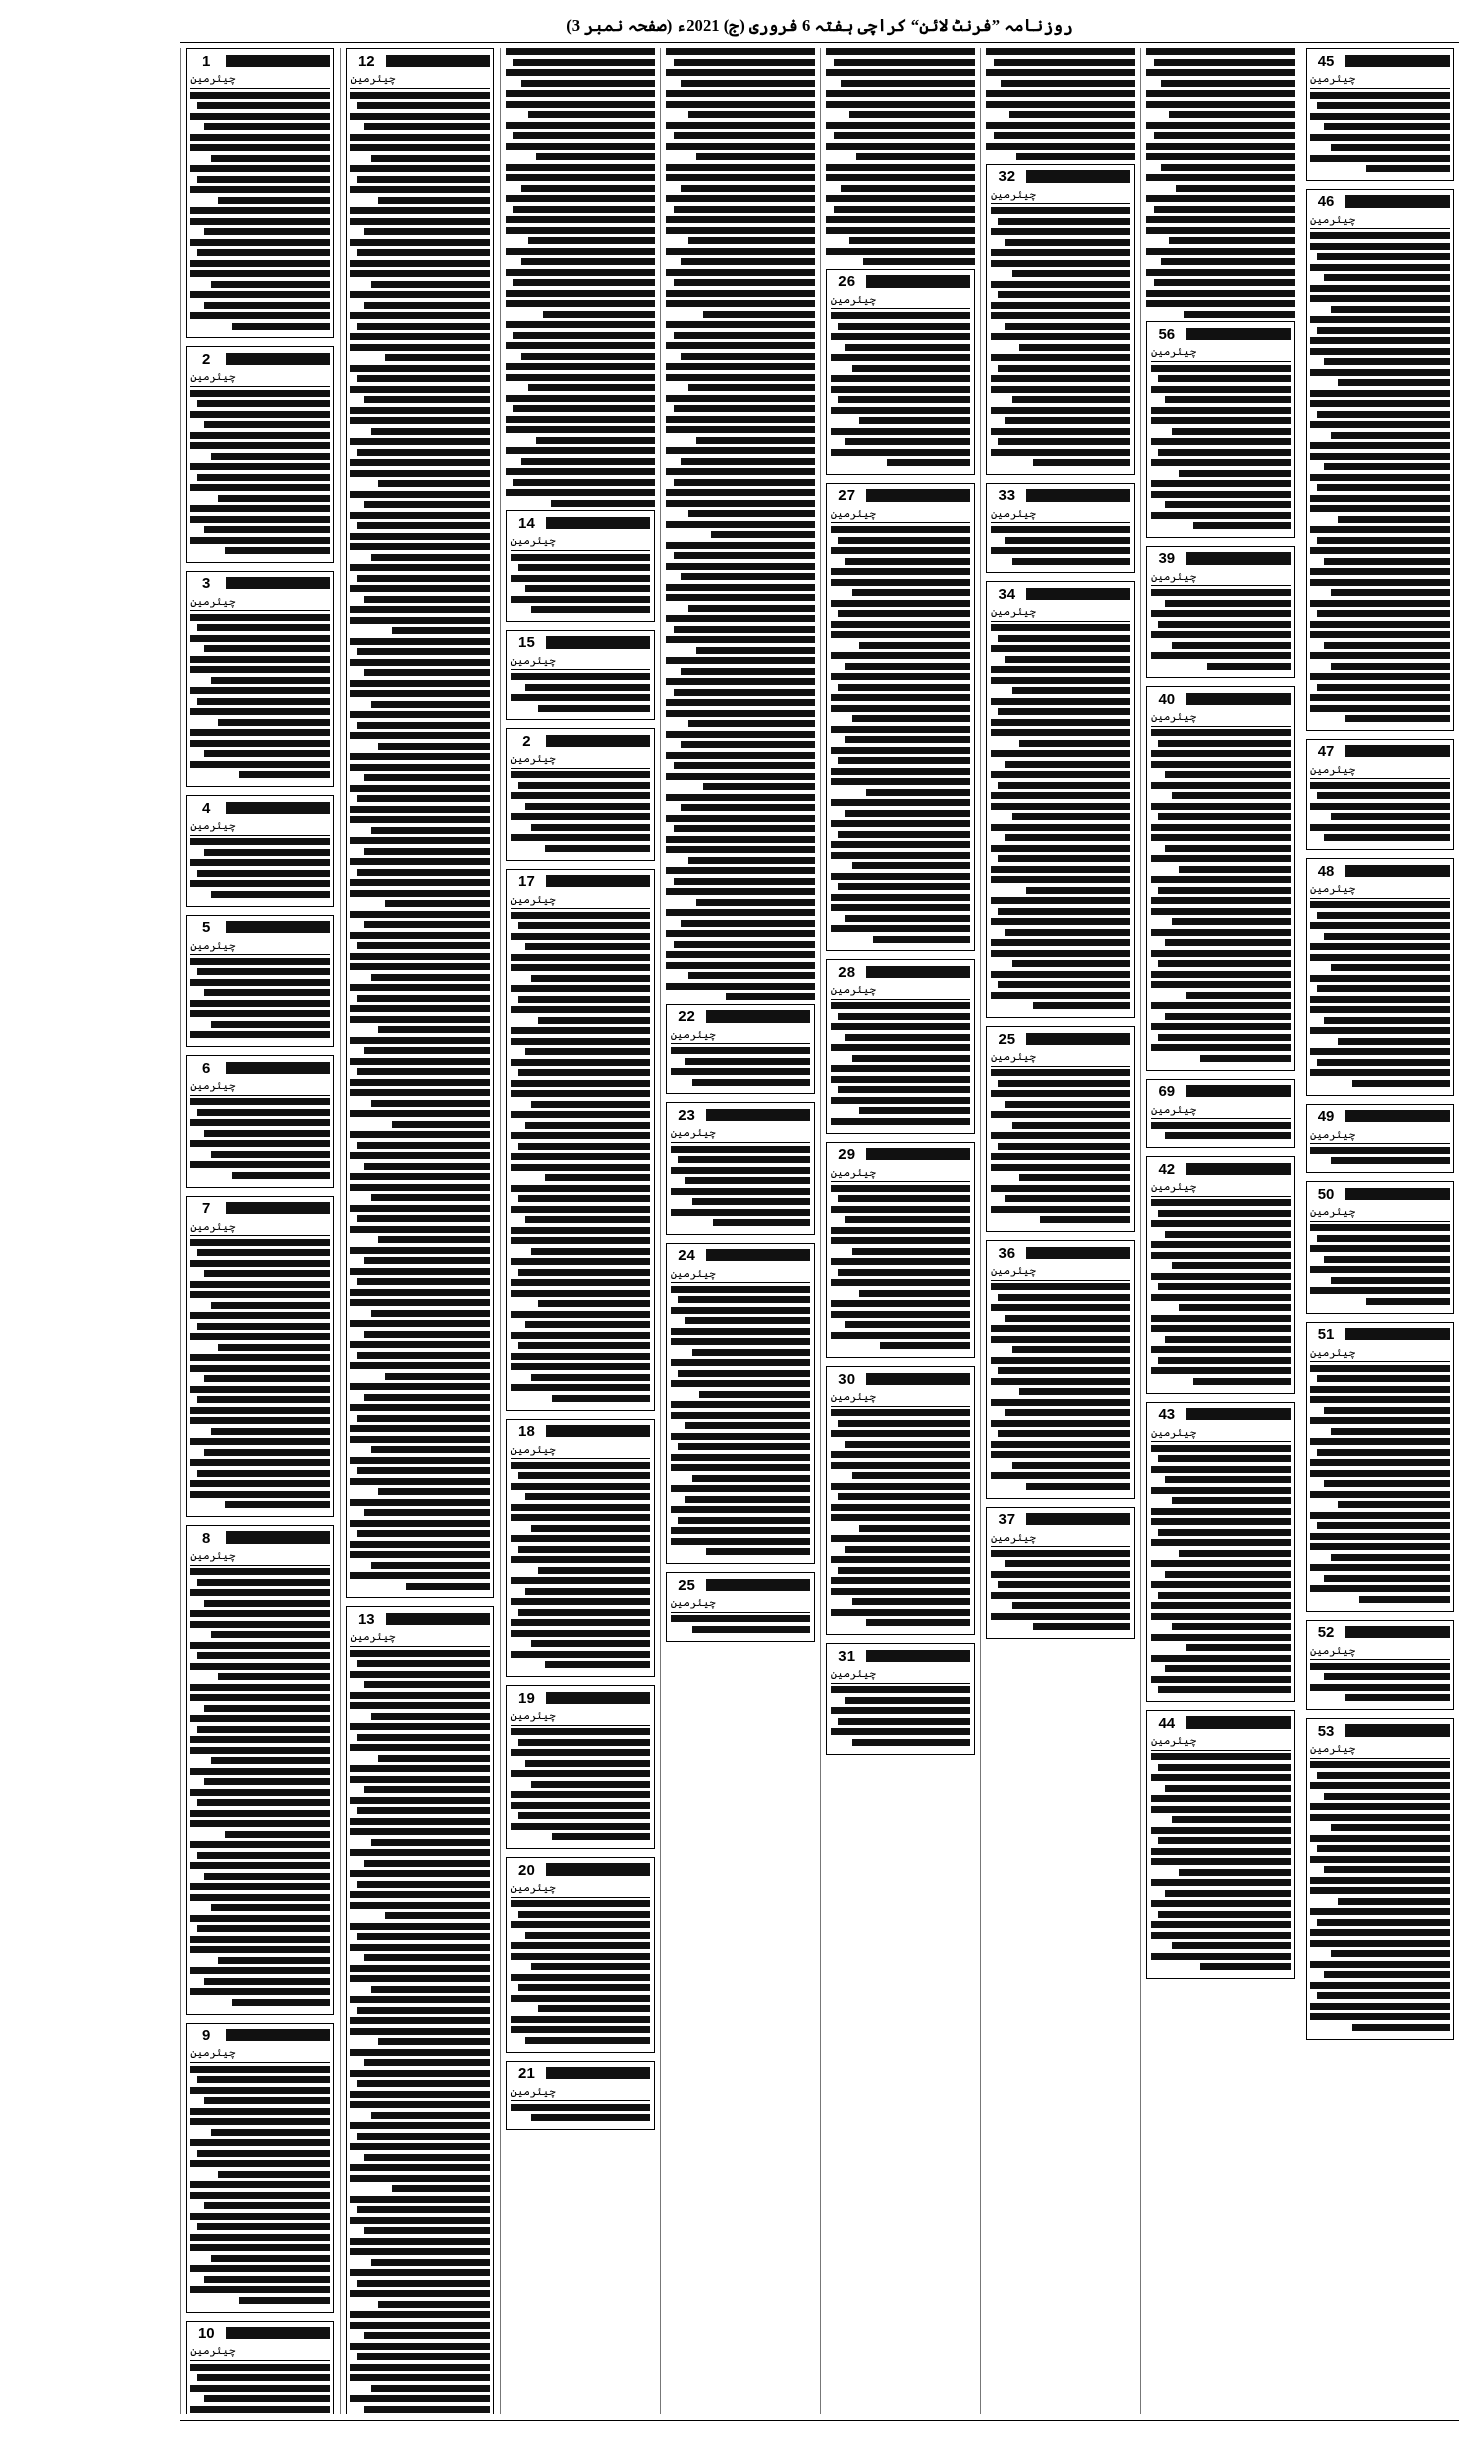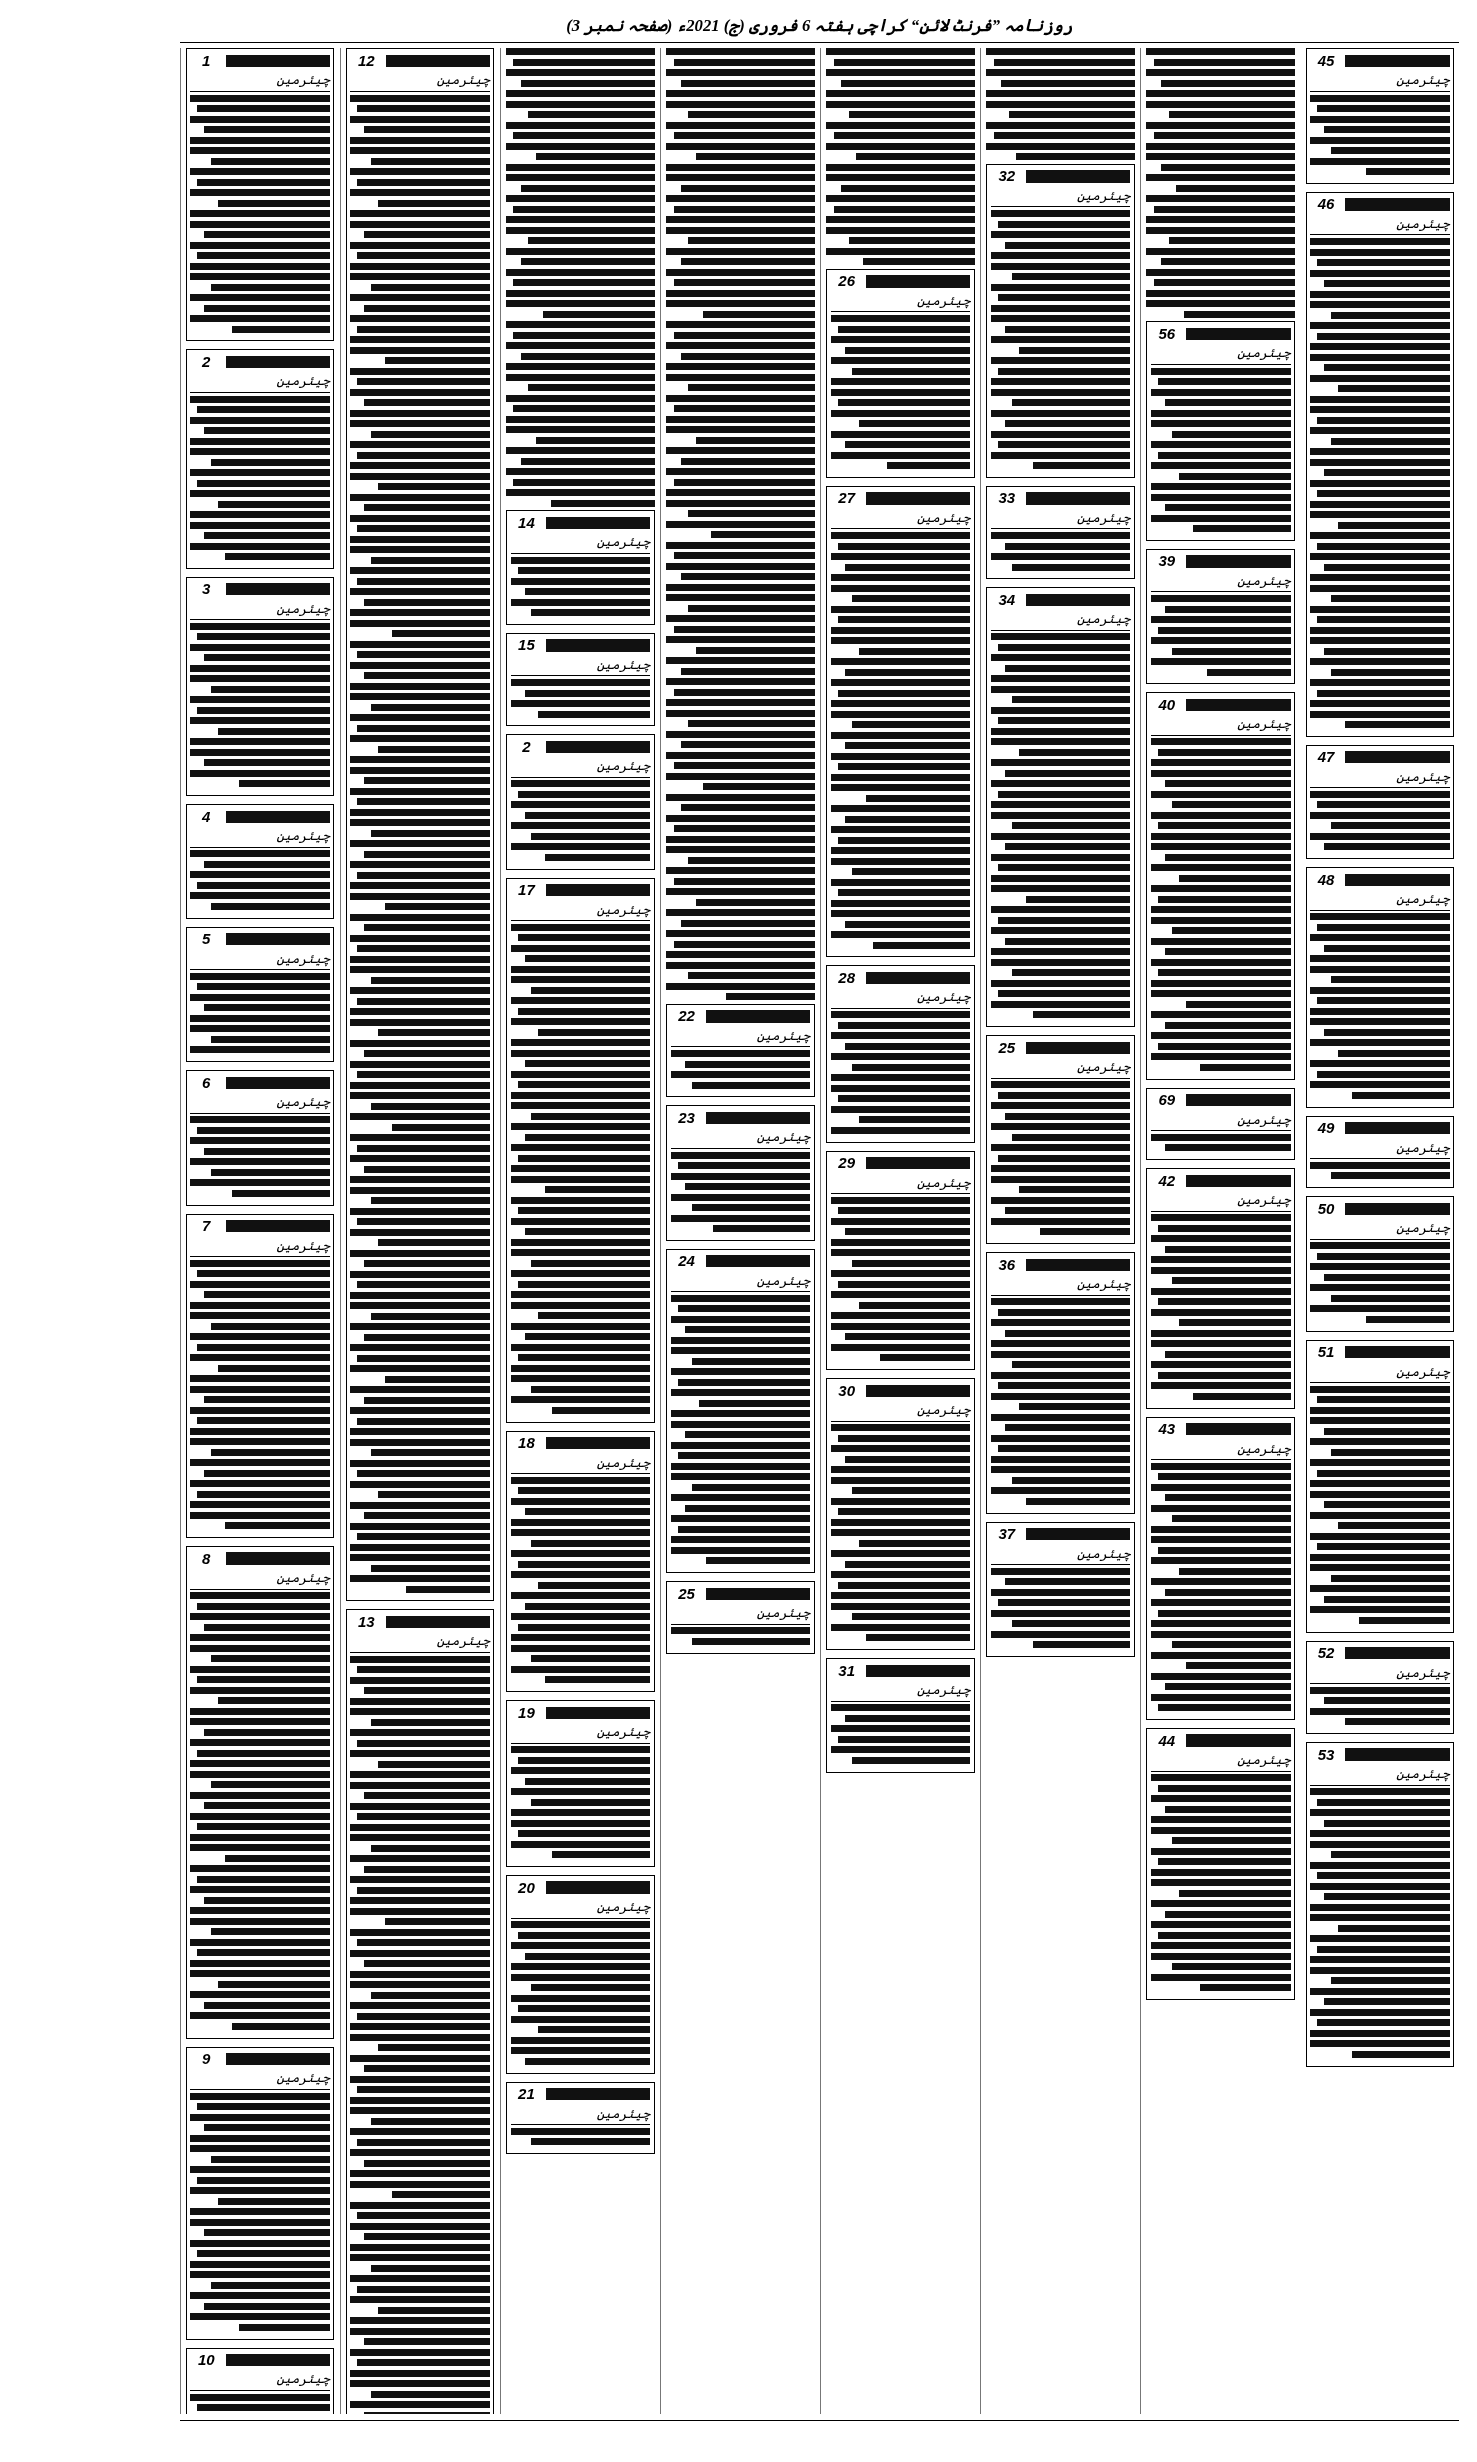--- a/index.html
+++ b/index.html
@@ -1,28 +1,28 @@
 <!DOCTYPE html>
 <html lang="ur" dir="rtl" style="font-size:14px"><head>
 <meta charset="utf-8">
 <style>
   html,body{margin:0;padding:0;background:#ffffff;}
   body{width:1477px;height:2462px;font-family:"Liberation Serif", serif;color:#000;}
-  .page{position:relative;width:1315px;height:2462px;box-sizing:border-box;padding:16px 17.6px 17.6px 17.6px;font-style:italic;}
+  .page{position:relative;width:1315px;height:2462px;box-sizing:border-box;padding:16px 17.6px 17.6px 17.6px;}
   .masthead{text-align:center;font-size:16.7px;font-weight:bold;letter-spacing:0px;padding-bottom:6.2px;}
   .rule{border-top:0.9px solid #000;margin:0 0 5.3px 0;}
   .cols{display:flex;flex-direction:row;gap:0px;height:2366px;}
   .col{flex:1 1 0;border-left:0.9px solid #777;padding:0 5.3px;box-sizing:border-box;overflow:hidden;}
   .col:first-child{border-left:none;}
   .col:last-child{border-left:0.9px solid #777;}
   .adbox{border:0.9px solid #000;margin:0 0 8px 0;padding:2.6px 3.5px 4.4px 3.5px;box-sizing:border-box;background:#fff;}
   .adhead{display:flex;flex-direction:row-reverse;align-items:center;justify-content:space-between;gap:3.5px;margin-bottom:2.6px;}
   .adnum{font-family:"Liberation Sans", sans-serif;font-size:15px;font-weight:bold;line-height:1;padding:0.9px 4.4px 1.8px 4.4px;min-width:23px;text-align:center;}
   .redact{background:#111;height:12.3px;flex:1 1 auto;}
-  .adsub{font-size:13px;text-align:right;margin:0 0 2.6px 0;letter-spacing:0.4px;}
+  .adsub{font-size:11px;text-align:left;margin:0 0 2.6px 0;letter-spacing:0.4px;}
   .adsubline{border-bottom:0.9px solid #000;margin:0 0 2.6px 0;}
   .body{font-size:9.2px;line-height:1.48;text-align:justify;}.w60{width:60%}.w65{width:65%}
   .w70{width:70%}.w75{width:75%}.w80{width:80%}.w85{width:85%}.w90{width:90%}.w95{width:95%}.w100{width:100%}
   .lines{display:block;}
   .lines span{display:block;height:7px;background:#111;margin:0 0 3.5px 0;}
   .bottomrule{border-top:0.9px solid #000;margin-top:5.3px;}
 </style>
 </head>
 <body>
 

